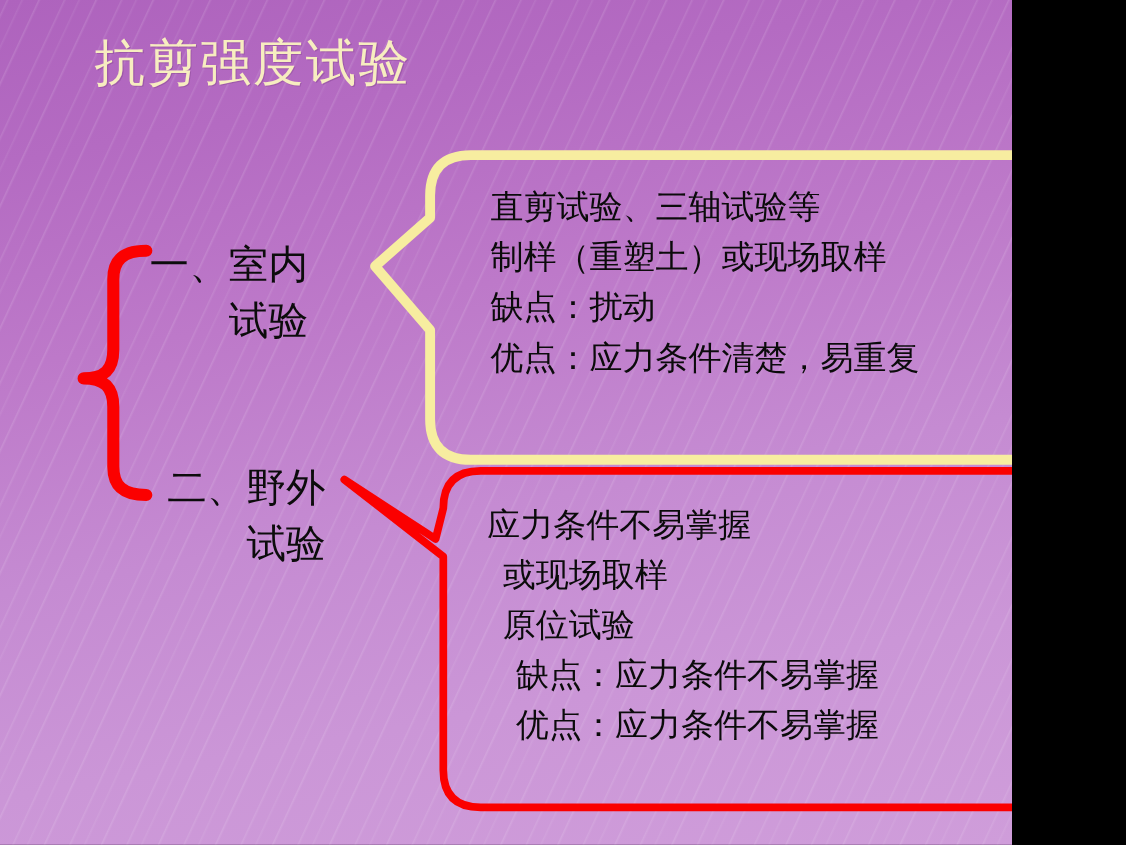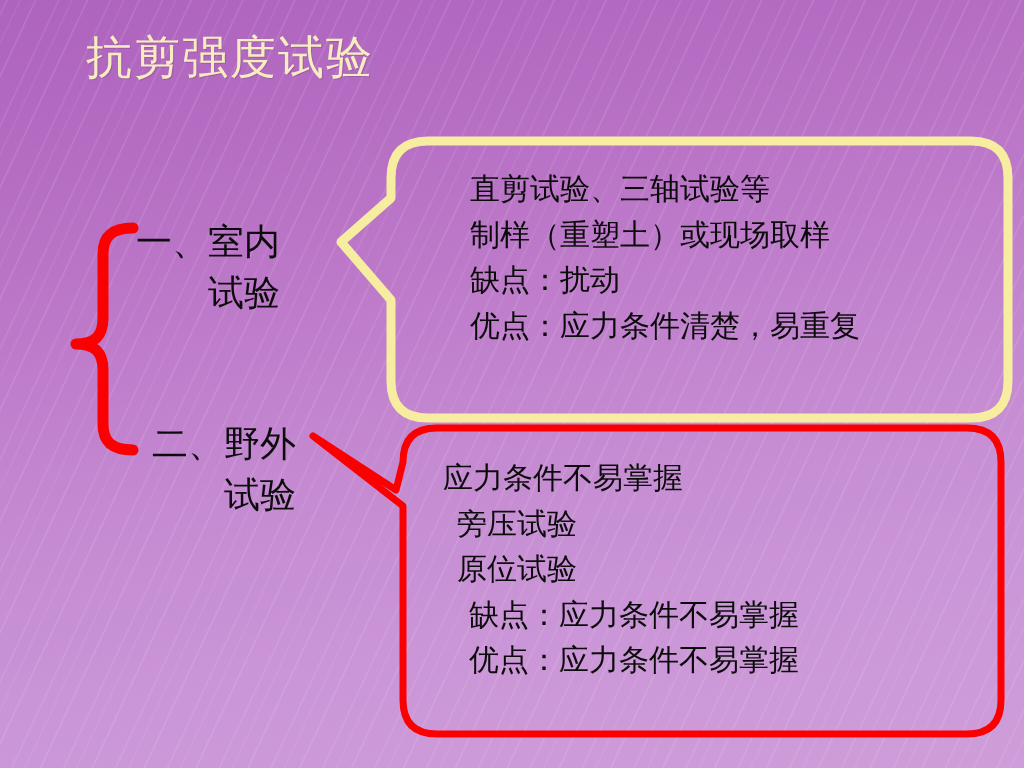--- a/index.html
+++ b/index.html
@@ -3,21 +3,21 @@
 <meta charset="utf-8">
 <title>抗剪强度试验</title>
 <style>
   html, body {
     margin: 0;
     padding: 0;
     background: #000;
   }
   #slide {
     position: relative;
-    width: 1024px;
+    width: 920px;
     height: 768px;
     overflow: hidden;
     font-family: "DejaVu Sans", "Liberation Sans", sans-serif;
     background-color: #c089cf;
     background-image:
       repeating-linear-gradient(115deg,
         rgba(255,255,255,0.00) 0px,
         rgba(255,255,255,0.00) 5px,
         rgba(255,255,255,0.10) 6px,
         rgba(255,255,255,0.00) 8px,
@@ -77,21 +77,21 @@
 
   
   .callout-text {
     position: absolute;
     color: #0b0b0b;
     font-size: 30px;
     line-height: 1.52;
     white-space: nowrap;
     letter-spacing: 0px;
   }
-  #indoor-text { left: 470px; top: 166px; }
+  #indoor-text { left: 446px; top: 166px; }
   #field-text  { left: 443px; top: 455px; }
   .callout-text div { display: block; }
   .ind-1 { padding-left: 0px; }
   .fld-1 { padding-left: 0px; }
   .fld-2 { padding-left: 14px; }
   .fld-3 { padding-left: 14px; }
   .fld-4 { padding-left: 26px; }
   .fld-5 { padding-left: 26px; }
 </style>
 </head>
@@ -155,19 +155,19 @@
              Q 403 734 403 700
              L 403 506
              L 313 436
              L 396 490
              L 403 462
              Q 403 428 437 428 Z"></path>
   </svg>
 
   <div class="callout-text" id="field-text">
     <div class="fld-1">应力条件不易掌握</div>
-    <div class="fld-2">旁压试验</div>
+    <div class="fld-2">或现场取样</div>
     <div class="fld-3">原位试验</div>
     <div class="fld-4">缺点：应力条件不易掌握</div>
     <div class="fld-5">优点：应力条件不易掌握</div>
   </div>
 
 </div>
 
 </body></html>

